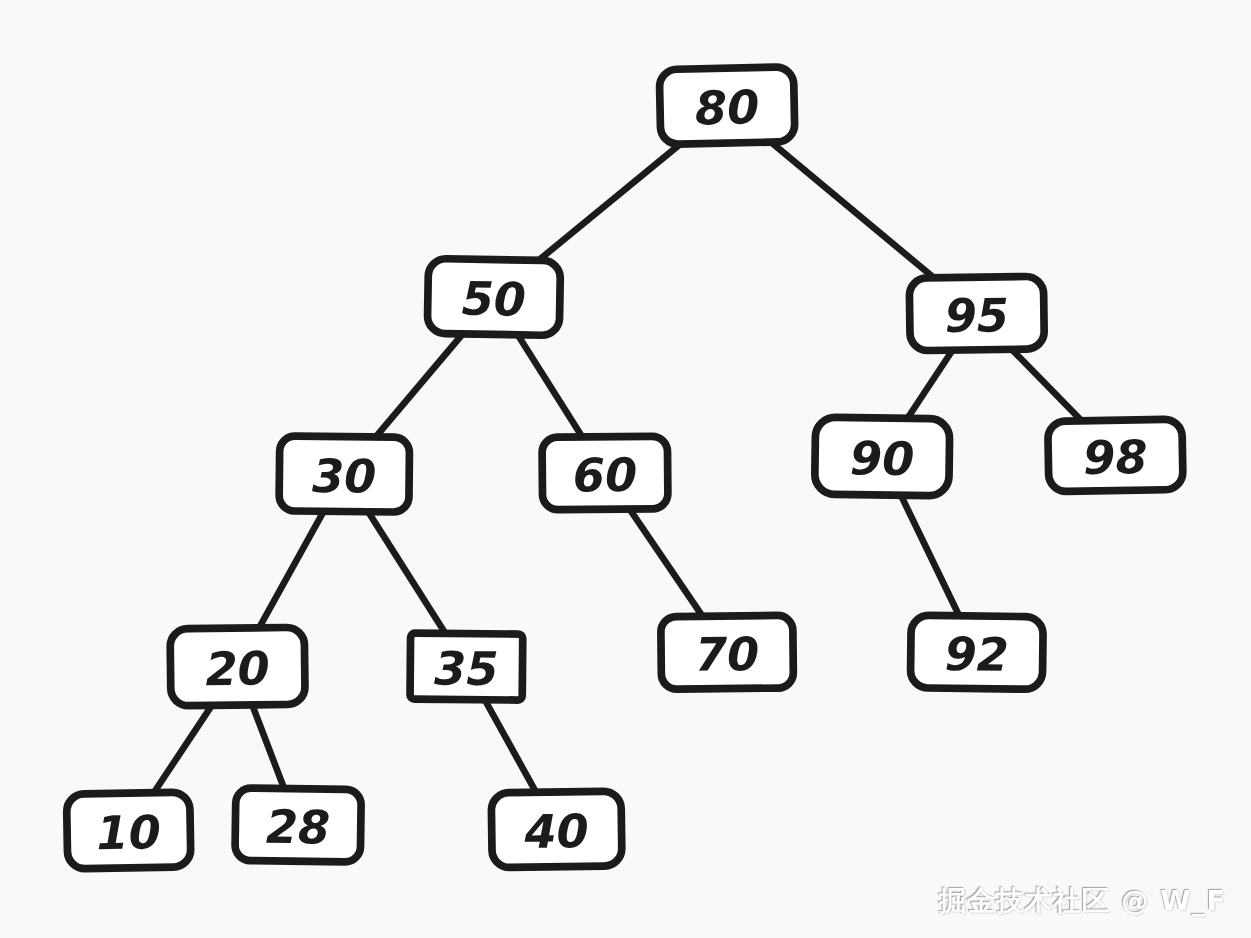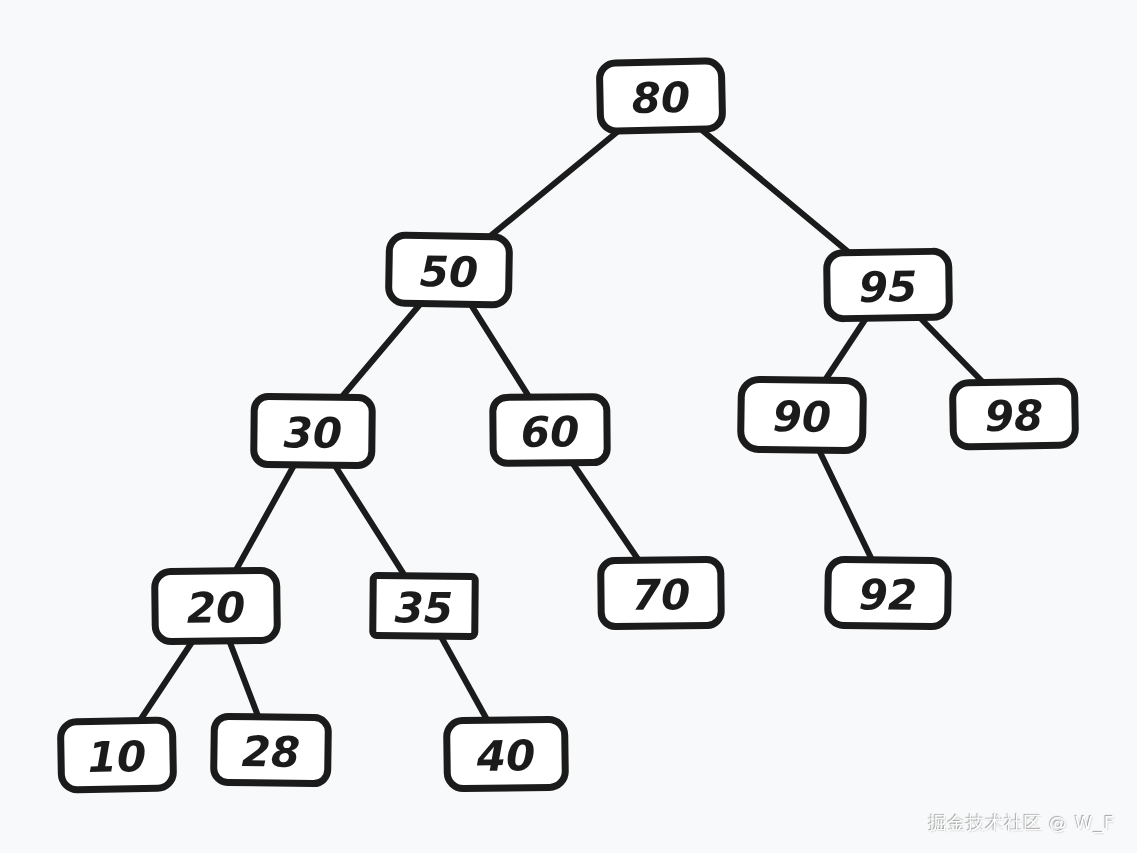--- a/index.html
+++ b/index.html
@@ -32,22 +32,22 @@
     font-weight: 700;
     font-style: italic;
     font-size: 42px;
     text-anchor: middle;
     dominant-baseline: central;
   }
   .watermark {
     position: absolute;
     right: 22px;
     bottom: 18px;
-    font-size: 18px;
-    font-weight: 400;
+    font-size: 25px;
+    font-weight: 700;
     letter-spacing: 1px;
     color: #ffffff;
     text-shadow: -1px -1px 1px rgba(90,90,90,0.55), 1px 1px 1px rgba(170,170,170,0.35);
     font-family: "DejaVu Sans", sans-serif;
     user-select: none;
   }
 </style>
 </head>
 <body>
 

